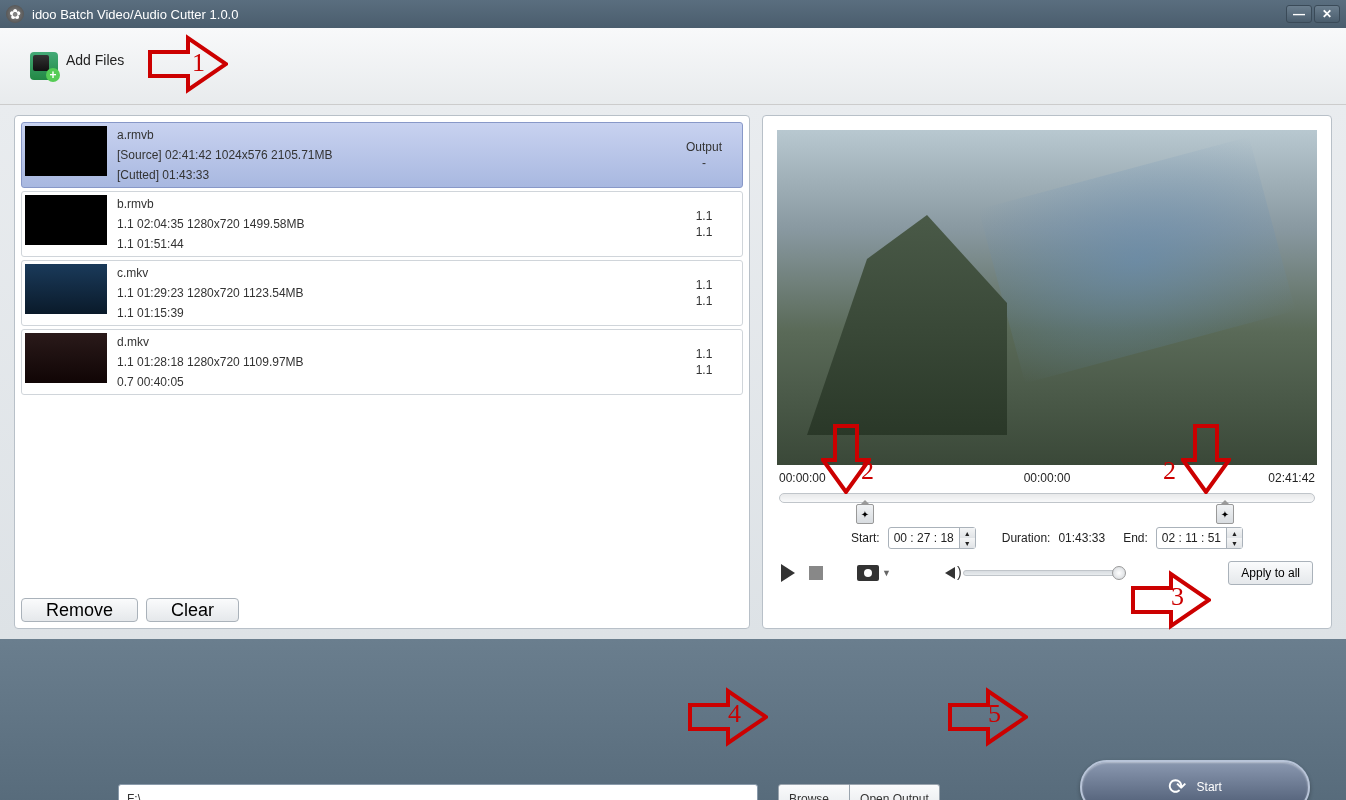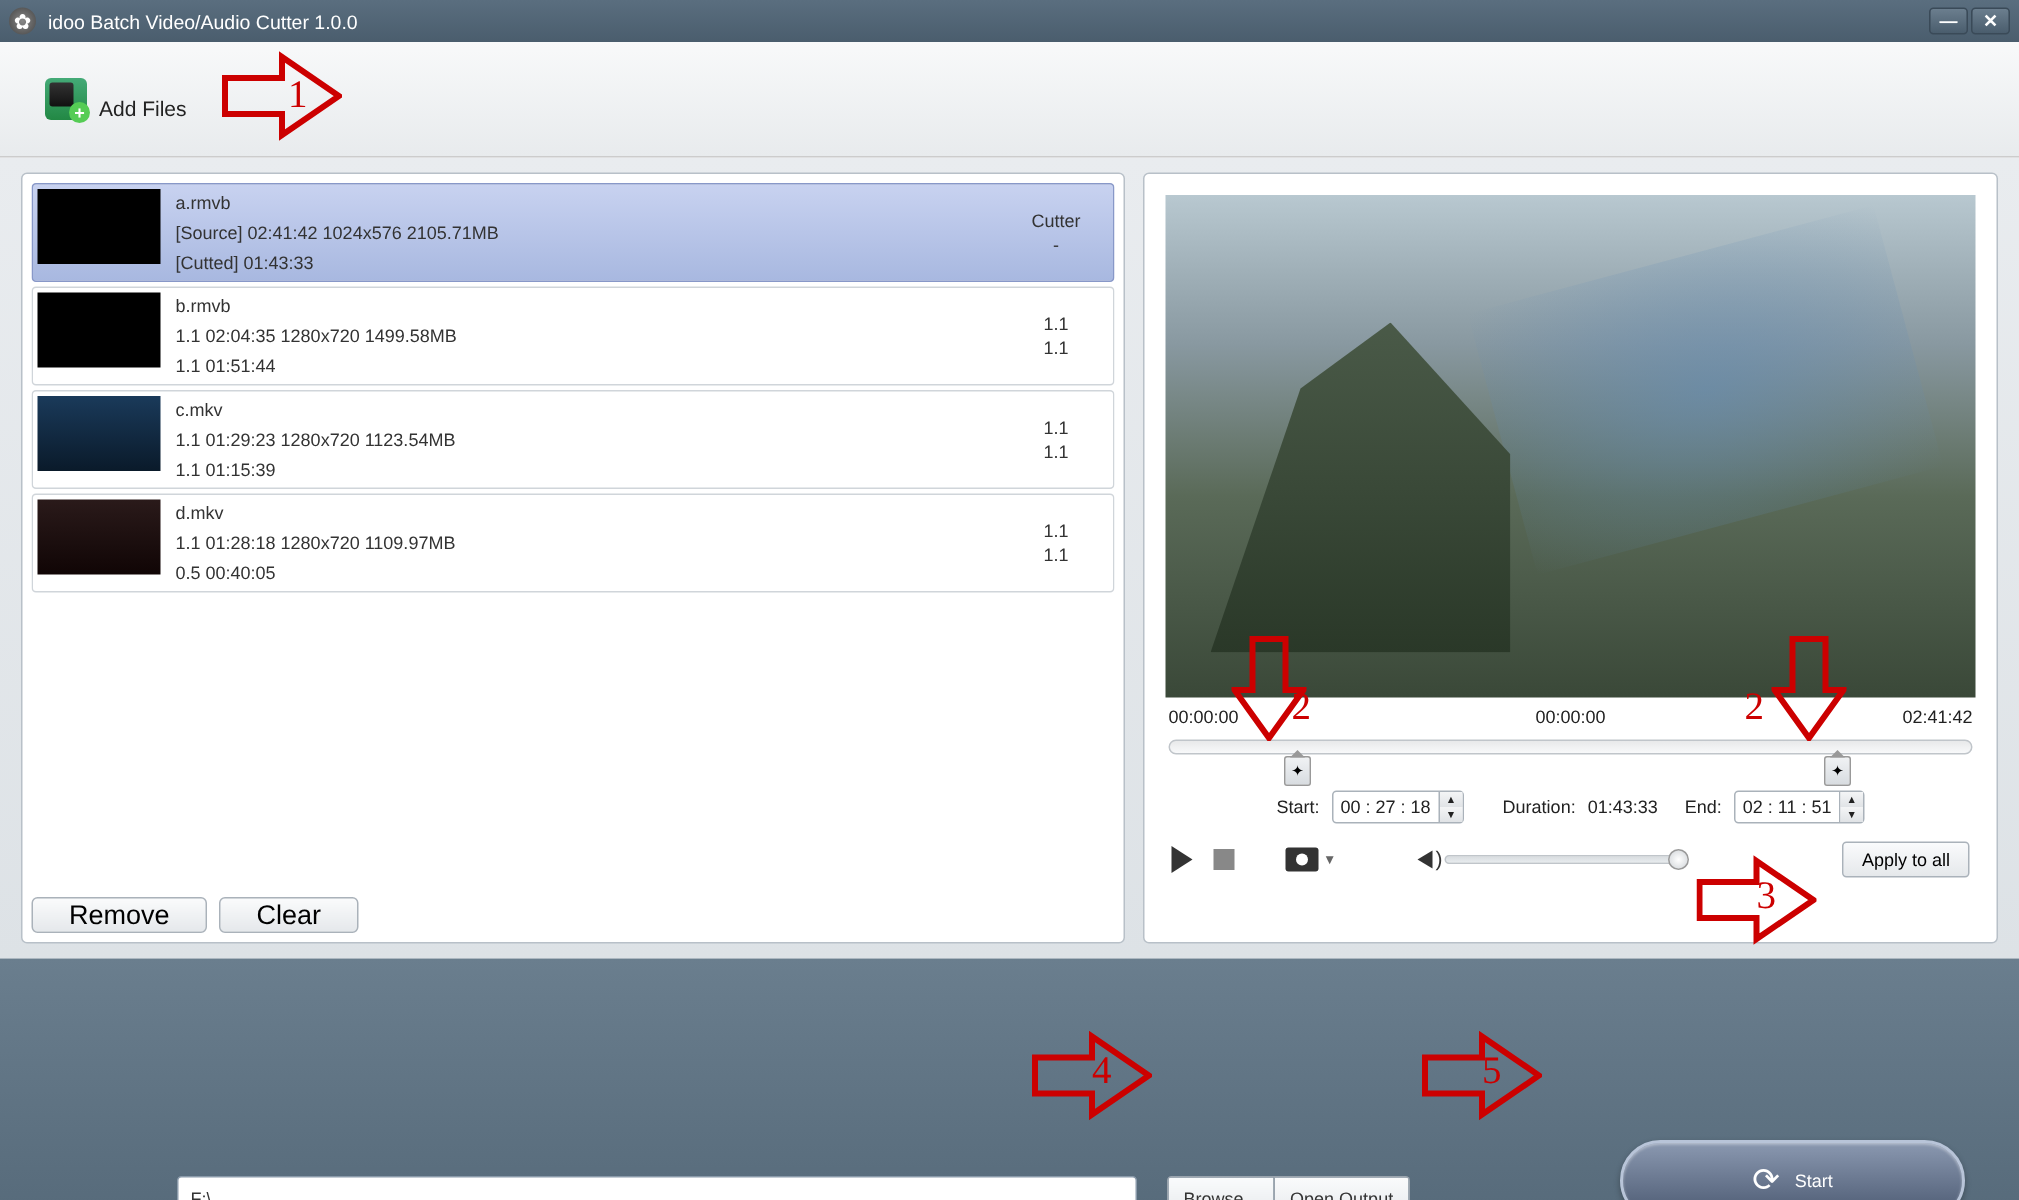--- a/index.html
+++ b/index.html
@@ -3,21 +3,21 @@
 <meta charset="utf-8">
 <style>
 *{box-sizing:border-box;margin:0;padding:0;font-family:Tahoma,Arial,sans-serif;font-size:12px}
 body{background:#fff;width:1346px;height:800px;overflow:hidden}
 .titlebar{height:28px;background:linear-gradient(#5a6e7f,#4a5d6d);display:flex;align-items:center;padding:0 6px;color:#fff}
 .app-icon{width:18px;height:18px;border-radius:50%;background:radial-gradient(#888,#444);margin-right:8px;display:flex;align-items:center;justify-content:center;font-size:14px}
 .title-text{flex:1;font-size:13px}
 .win-btns{display:flex;gap:2px}
 .win-btn{width:26px;height:18px;background:linear-gradient(#6b7e8e,#4a5d6d);border:1px solid #3a4a58;border-radius:3px;display:flex;align-items:center;justify-content:center;color:#fff;font-weight:bold;cursor:pointer}
 .under-title{height:77px;background:linear-gradient(#f8f9fa,#e8ebed);border-bottom:1px solid #ccc;display:flex;align-items:center;padding-left:30px;position:relative}
-.add-files{display:flex;align-items:flex-end;gap:8px;cursor:pointer}
+.add-files{display:flex;align-items:flex-start;gap:8px;cursor:pointer}
 .add-files-icon{width:28px;height:28px;background:linear-gradient(#4a7,#284);border-radius:4px;position:relative}
 .add-files-icon::before{content:"";position:absolute;left:3px;top:3px;width:16px;height:16px;background:linear-gradient(#333,#111);border-radius:2px}
 .add-files-icon::after{content:"+";position:absolute;right:-2px;bottom:-2px;width:14px;height:14px;background:#5c5;border-radius:50%;color:#fff;font-size:12px;font-weight:bold;display:flex;align-items:center;justify-content:center}
 .add-files-label{font-size:14px;color:#222}
 .main{display:flex;padding:10px 14px;gap:12px;height:534px;background:linear-gradient(#e9ecef,#dde2e6)}
 .panel{background:#fff;border:1px solid #b8c0c8;border-radius:4px;display:flex;flex-direction:column}
 .left-panel{flex:1;padding:6px}
 .right-panel{width:570px;padding:14px;position:relative}
 .file-list{flex:1;overflow-y:auto}
 .file-row{display:flex;border:1px solid #d0d5da;border-radius:3px;margin-bottom:3px;padding:3px;gap:10px;cursor:pointer}
@@ -97,21 +97,21 @@
   <div class="panel left-panel">
     <div class="file-list" id="flist">
         <div class="file-row selected">
           <div class="thumb "></div>
           <div class="file-info">
             <div>a.rmvb</div>
             <div>[Source] 02:41:42 1024x576 2105.71MB</div>
             <div>[Cutted] 01:43:33</div>
           </div>
           <div class="file-status">
-            <div class="status-header">Cutter</div>
+            <div class="status-header">Output</div>
             <div>-</div>
           </div>
         </div>
         <div class="file-row">
           <div class="thumb "></div>
           <div class="file-info">
             <div>b.rmvb</div>
             <div>1.1 02:04:35 1280x720 1499.58MB</div>
             <div>1.1 01:51:44</div>
           </div>
@@ -130,21 +130,21 @@
           <div class="file-status">
             <div>1.1</div>
             <div>1.1</div>
           </div>
         </div>
         <div class="file-row">
           <div class="thumb dk"></div>
           <div class="file-info">
             <div>d.mkv</div>
             <div>1.1 01:28:18 1280x720 1109.97MB</div>
-            <div>0.5 00:40:05</div>
+            <div>0.7 00:40:05</div>
           </div>
           <div class="file-status">
             <div>1.1</div>
             <div>1.1</div>
           </div>
         </div>
       </div>
     <div class="bottom-btns">
       <button class="btn">Remove</button>
       <button class="btn">Clear</button>

